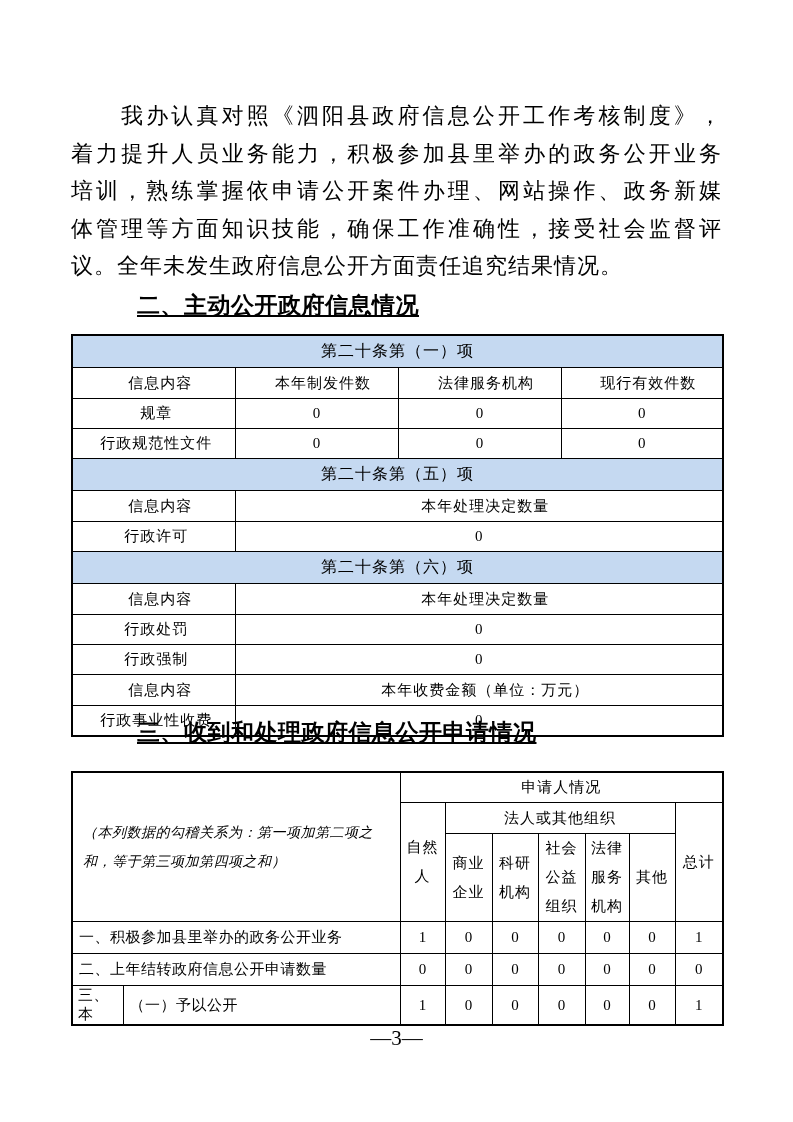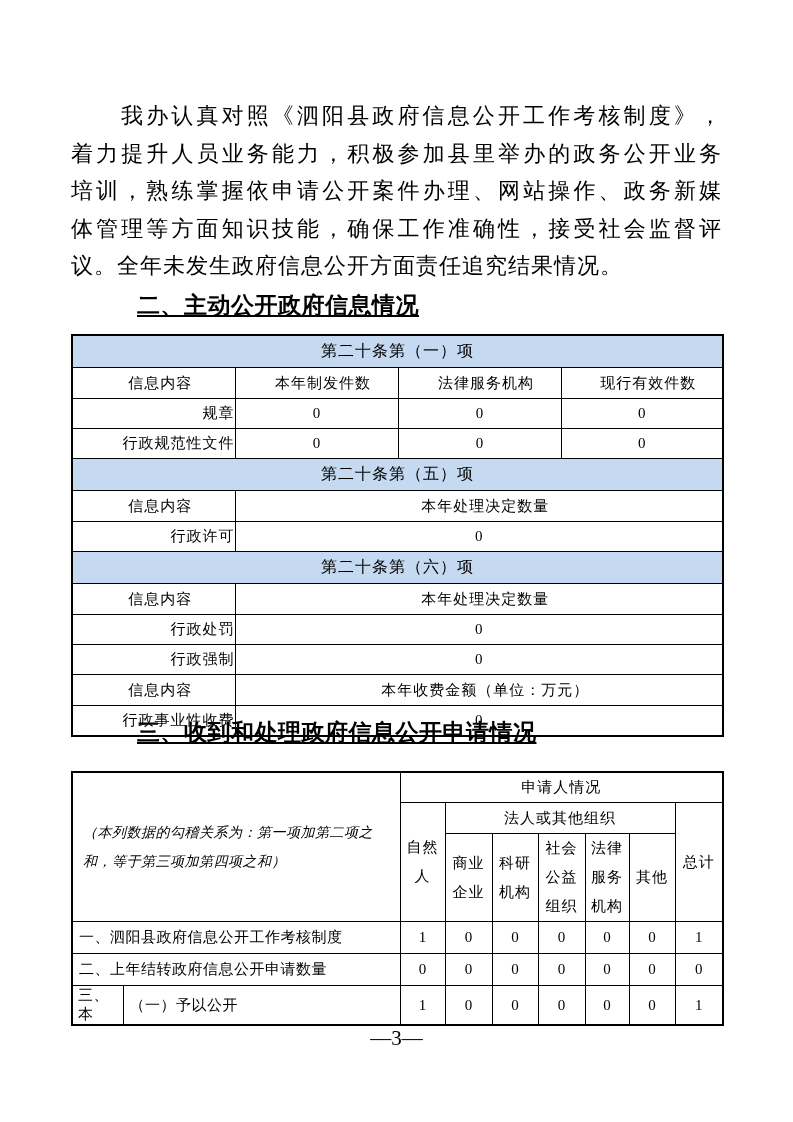--- a/index.html
+++ b/index.html
@@ -61,21 +61,21 @@
 
   
   td.band {
     background: #C5D9F1;
     text-align: center;
     height: 31px;
     font-size: 16px;
     letter-spacing: 1px;
   }
   td.hdr { text-align: center; height: 30px; letter-spacing: 1px; padding-left: 13px; }
-  td.rlabel { text-align: right; padding-left: 5px; height: 29px; letter-spacing: 1px; }
+  td.rlabel { text-align: center; padding-left: 5px; height: 29px; letter-spacing: 1px; }
   td.val { text-align: center; height: 29px; font-size: 15px; }
 
   
   #table2 td.note {
     font-style: italic;
     font-size: 14px;
     line-height: 29px;
     padding: 8px 10px;
     text-align: left;
     letter-spacing: 0.5px;
@@ -211,21 +211,21 @@
         <td class="t2hdr" rowspan="2">总计</td>
       </tr>
       <tr class="r3">
         <td class="t2hdr">商业企业</td>
         <td class="t2hdr">科研机构</td>
         <td class="t2hdr">社会公益组织</td>
         <td class="t2hdr">法律服务机构</td>
         <td class="t2hdr">其他</td>
       </tr>
       <tr class="data">
-        <td class="dlabel" colspan="2">一、泗阳县政府信息公开工作考核制度</td>
+        <td class="dlabel" colspan="2">一、积极参加县里举办的政务公开业务</td>
         <td class="val">1</td>
         <td class="val">0</td>
         <td class="val">0</td>
         <td class="val">0</td>
         <td class="val">0</td>
         <td class="val">0</td>
         <td class="val">1</td>
       </tr>
       <tr class="data">
         <td class="dlabel" colspan="2">二、上年结转政府信息公开申请数量</td>

